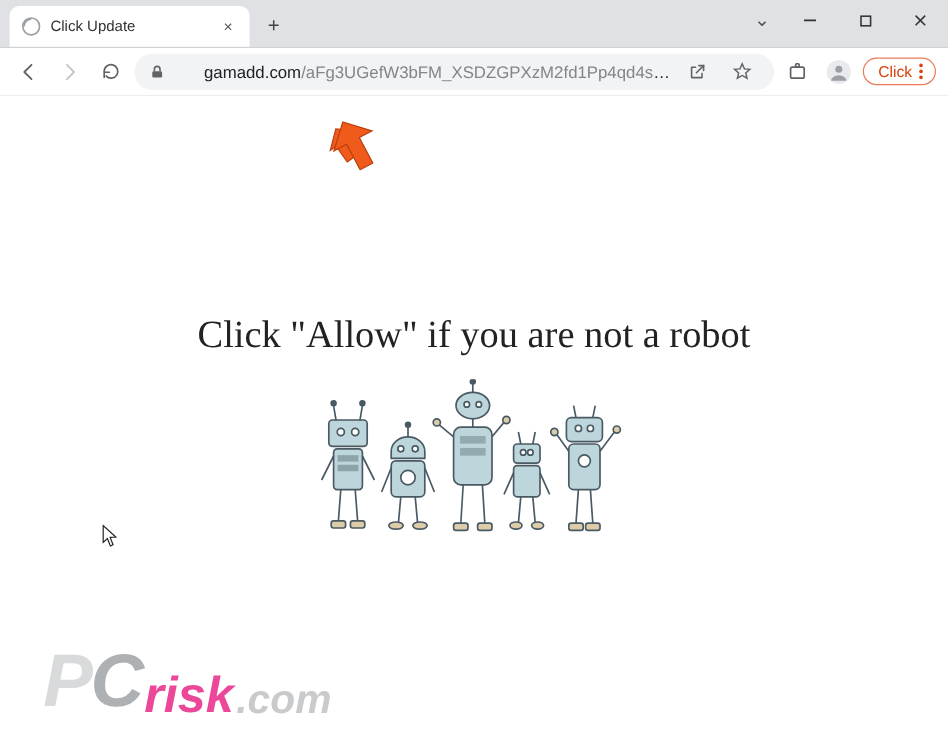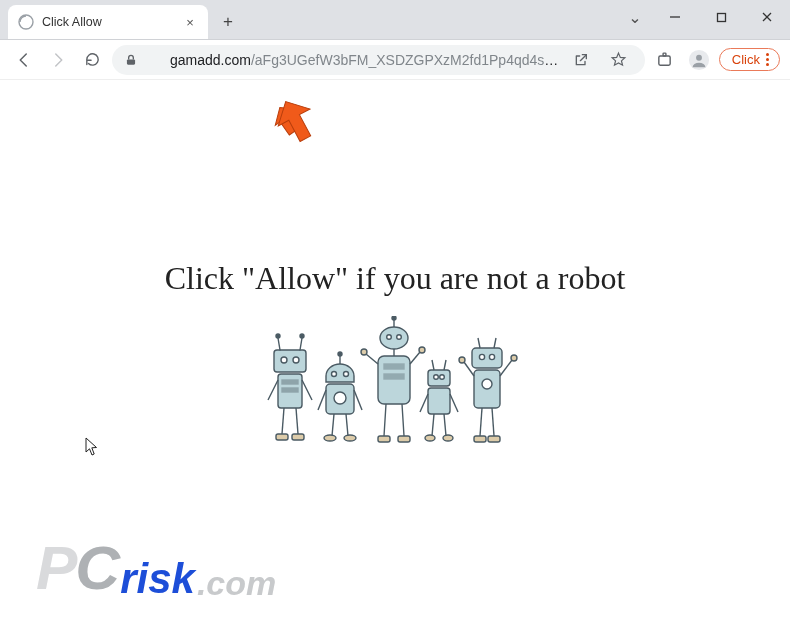--- a/index.html
+++ b/index.html
@@ -32,21 +32,21 @@
   .kebab { display:flex; flex-direction:column; gap:2px;}
   .kebab i { width:3px; height:3px; background:#d9420b; border-radius:50%; display:block;}
 
   
   .content { position:relative; width:100%; height: calc(621px - 80px); background:#fff; }
   .headline { position:absolute; left:0; right:0; top:180px; text-align:center; font-size:32px; color:#222; font-family: Georgia, "Times New Roman", serif; }
   .robots { position:absolute; left:50%; top:236px; transform:translateX(-50%); }
   .watermark { position:absolute; left:36px; bottom:18px; display:flex; align-items:flex-end; font-family: Arial, sans-serif; }
   .wm-p { font-size:62px; font-style:italic; font-weight:bold; color:#d9dadc; letter-spacing:-2px; }
   .wm-c { font-size:62px; font-style:italic; font-weight:bold; color:#aeb1b4; letter-spacing:-2px; }
-  .wm-risk { font-size:42px; font-style:italic; font-weight:bold; color:#1d4ed8; margin-left:2px; }
+  .wm-risk { font-size:42px; font-style:italic; font-weight:bold; color:#ec4899; margin-left:2px; }
   .wm-com { font-size:34px; font-style:italic; font-weight:bold; color:#c8cacc; margin-left:2px; }
 
   
   .cursor { position:absolute; left:85px; top:357px; pointer-events:none; }
 
   
   .arrow { position:absolute; left:272px; top:97px; pointer-events:none; }
 </style>
 </head>
 <body>
@@ -54,21 +54,21 @@
 <div class="window">
 
   <div class="titlebar">
     <div class="tab">
       <span class="favicon">
         <svg width="16" height="16" viewBox="0 0 16 16">
           <circle cx="8" cy="8" r="7" fill="none" stroke="#9aa0a6" stroke-width="1.4"></circle>
           <path d="M2 8 A6 6 0 0 1 8 2" fill="none" stroke="#9aa0a6" stroke-width="1.4"></path>
         </svg>
       </span>
-      <span class="title">Click Allow</span>
+      <span class="title">Click Update</span>
       <span class="close-x">×</span>
     </div>
     <div class="newtab">+</div>
 
     <div class="win-controls">
       <div class="dropdown-caret">⌄</div>
       <div class="wc">
         <svg width="12" height="12" viewBox="0 0 12 12">
             <line x1="1" y1="6" x2="11" y2="6" stroke="#333" stroke-width="1.3"></line>
           </svg>

